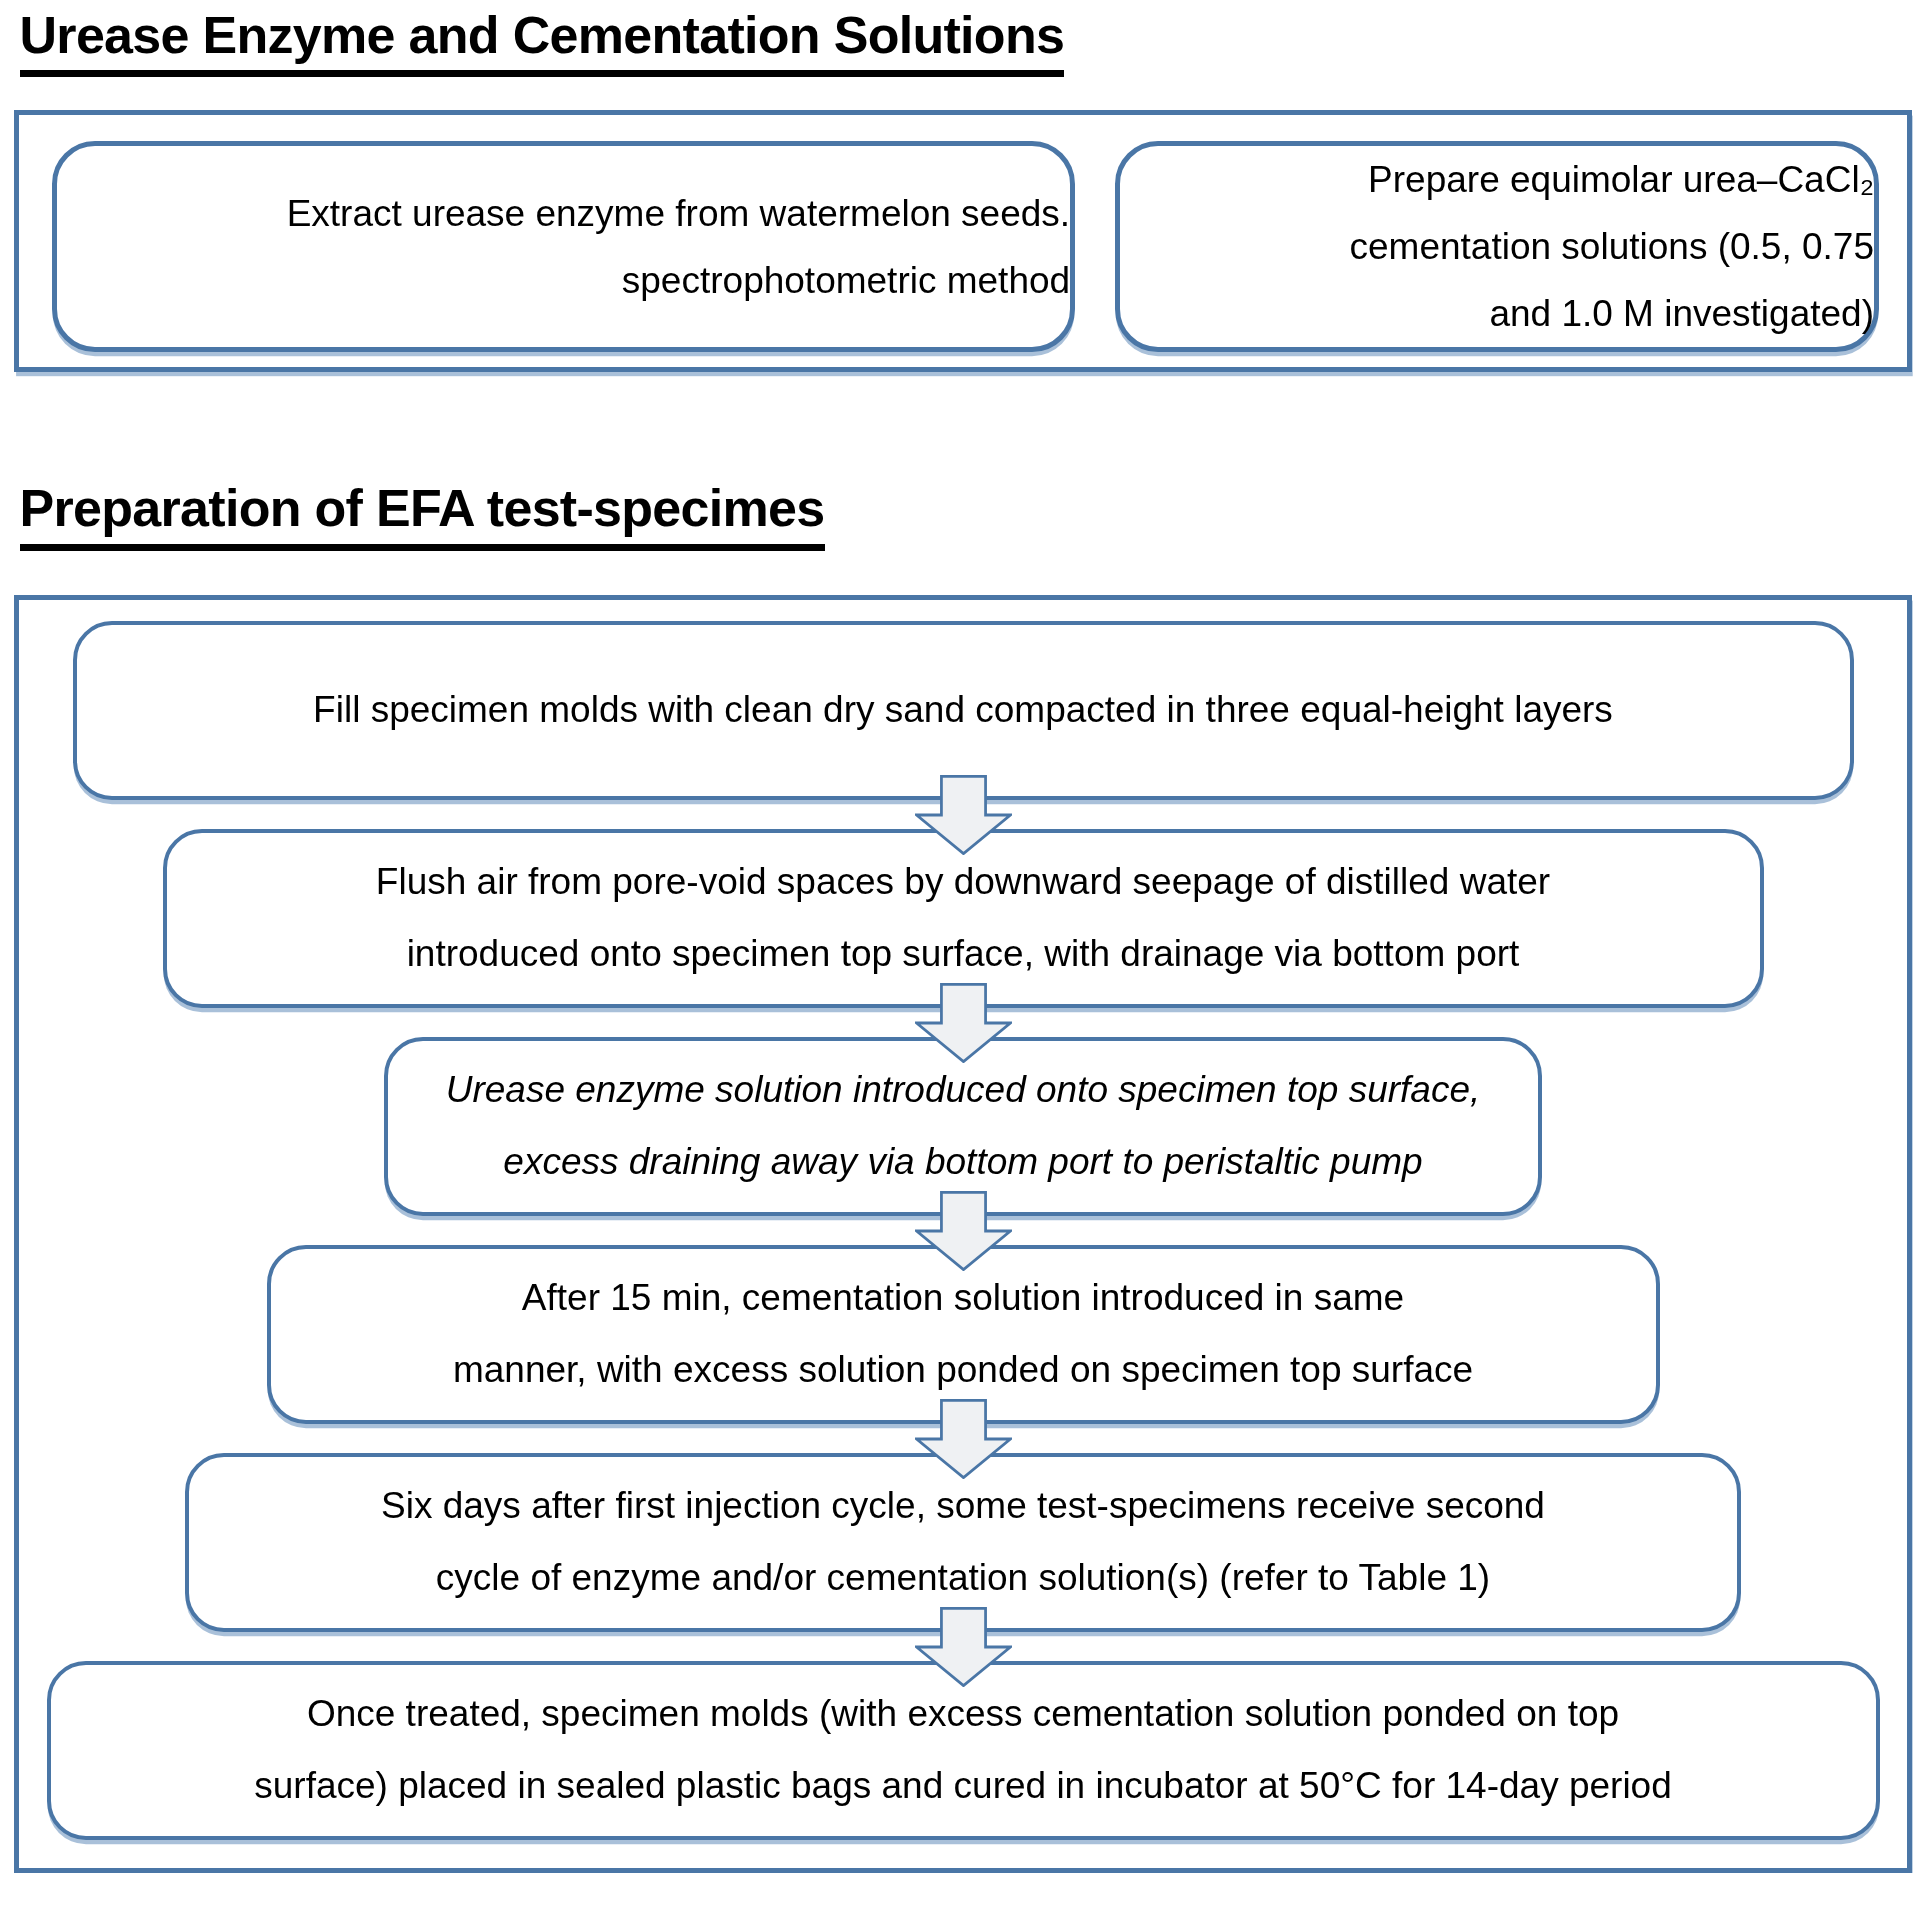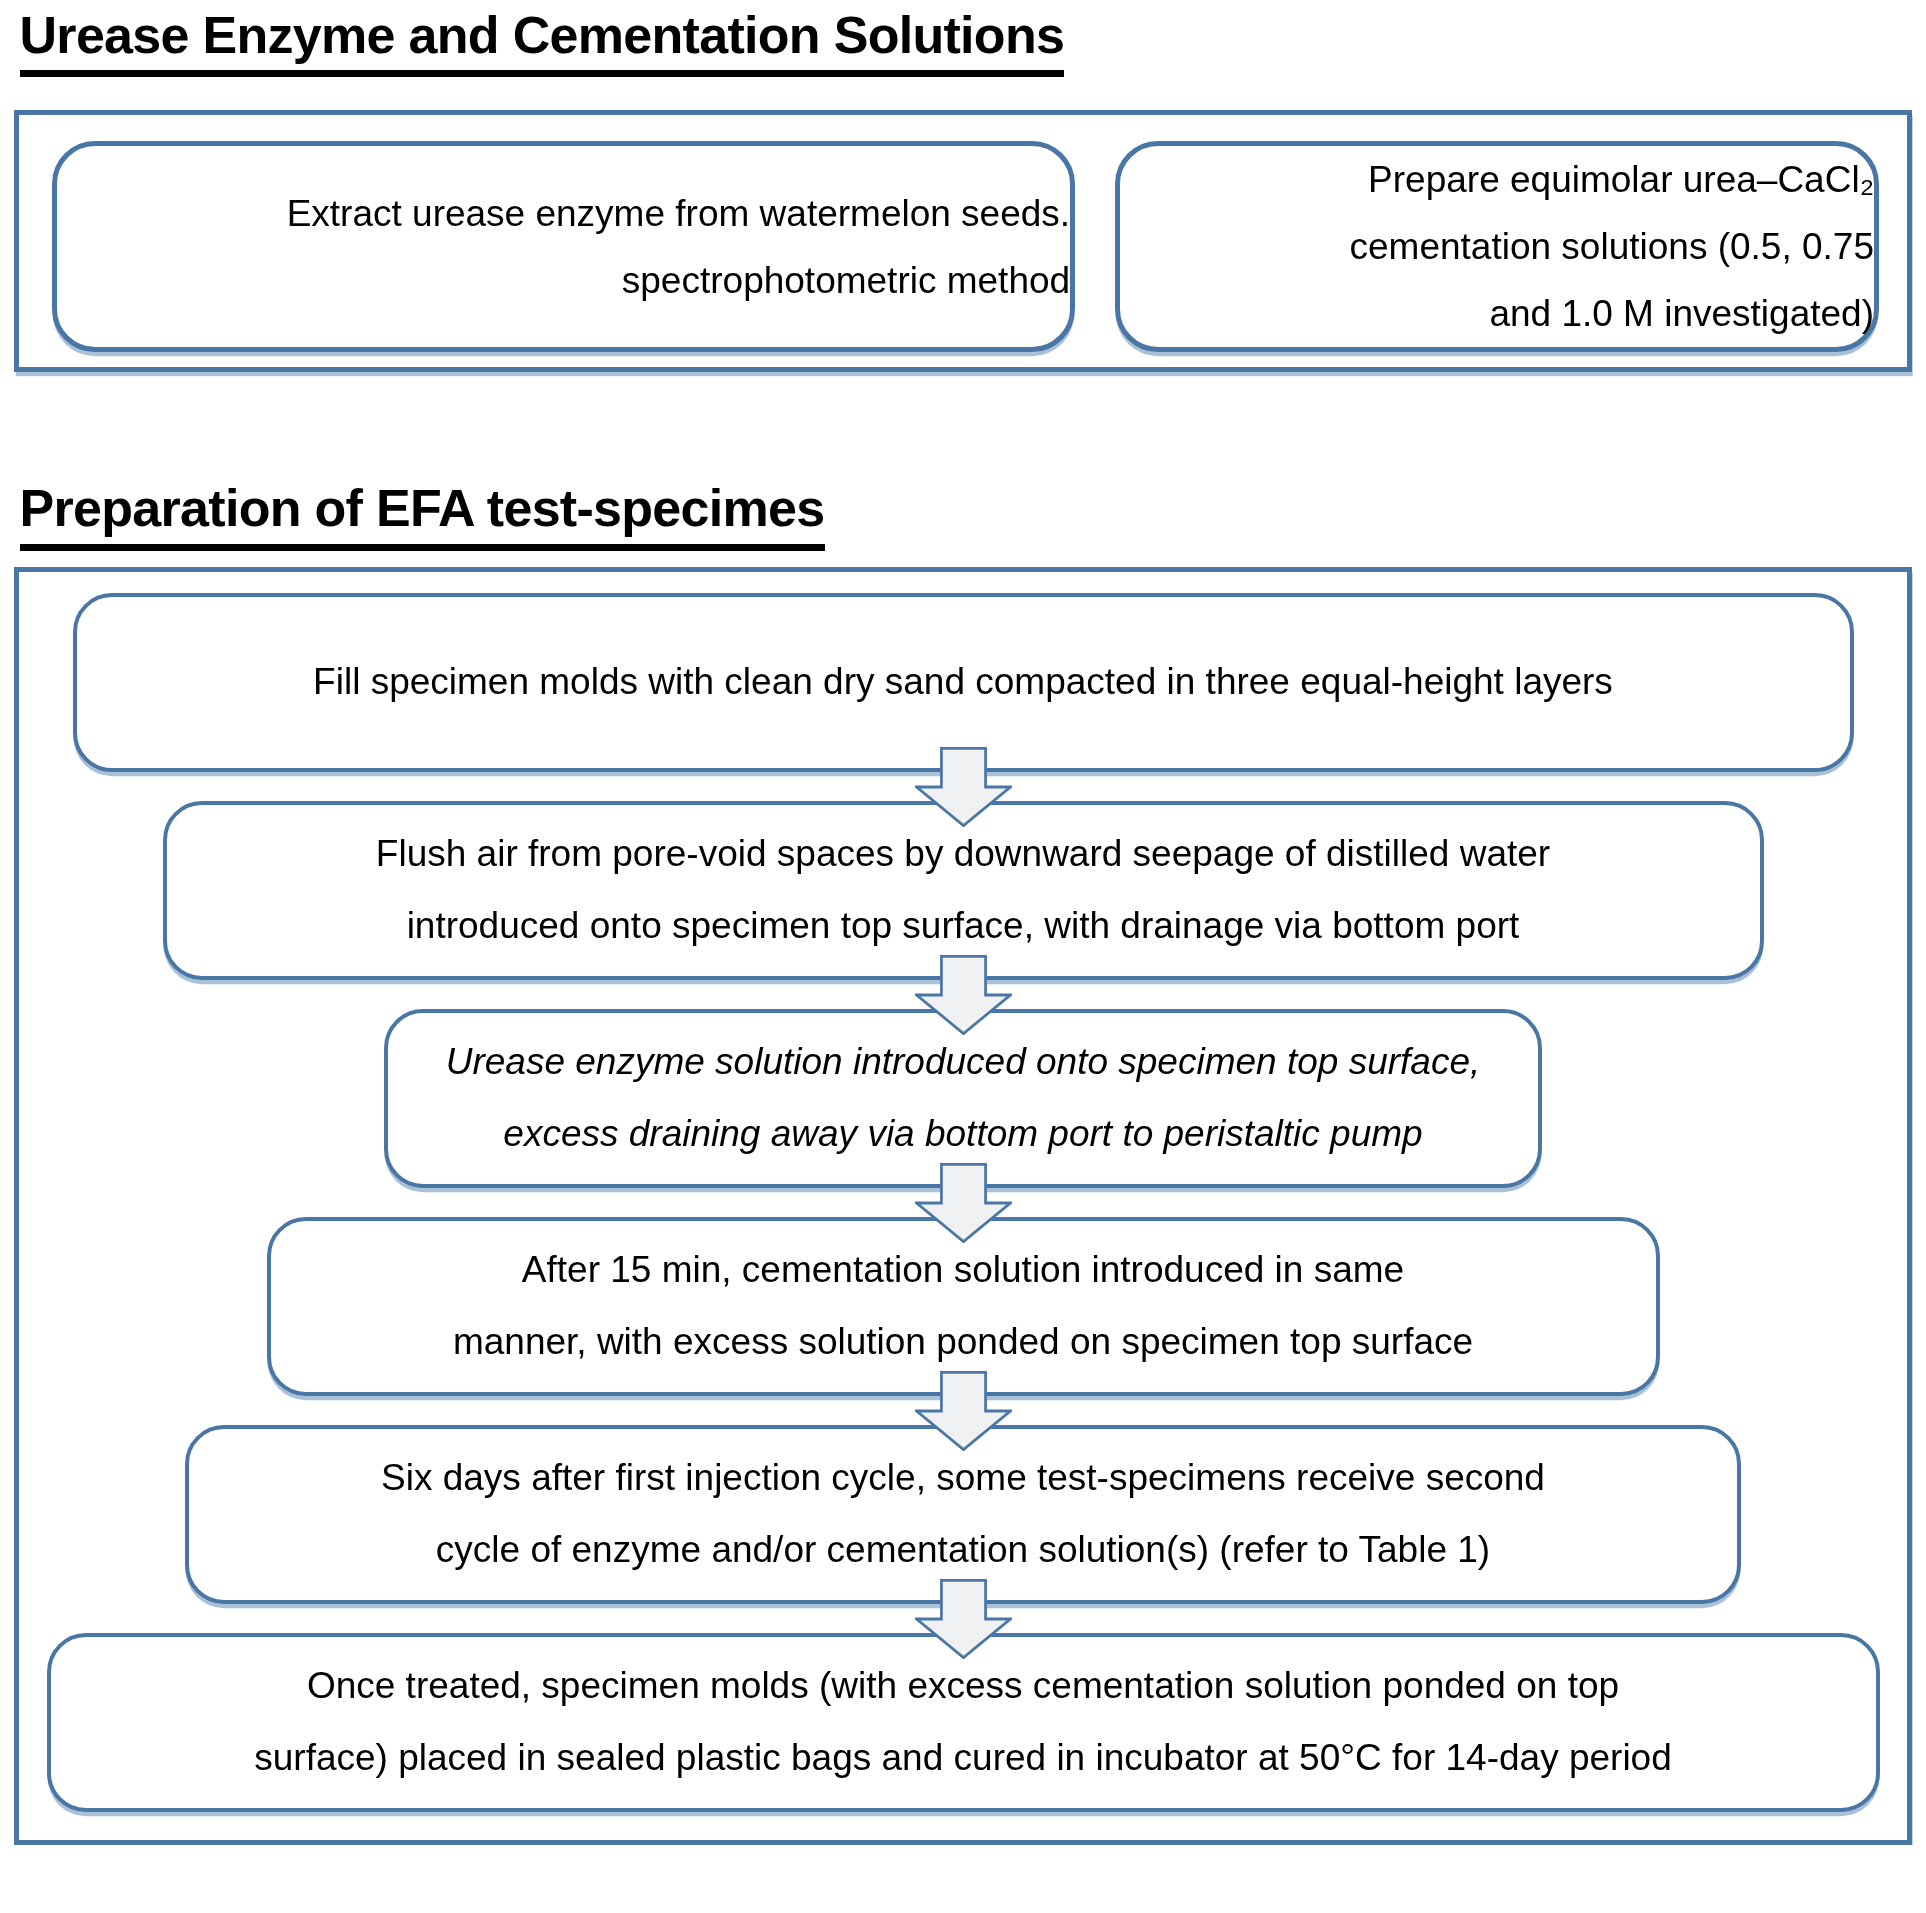--- a/index.html
+++ b/index.html
@@ -29,21 +29,21 @@
     box-shadow: 1.4px 4.9px 0 -0.7px #a9c0d9;
   }
   .container1 {
     margin-top: 33px;
     display: flex;
     gap: 40px;
     padding: 26px 28px 15.2px 33px;
     align-items: stretch;
   }
   .container2 {
-    margin-top: 16px;
+    margin-top: 44px;
     display: flex;
     flex-direction: column;
     align-items: center;
     padding: 21px 0 28px 0;
   }
 
   .rbox {
     border: 5.5px solid #4a76a6;
     border-radius: 43px;
     background: #ffffff;

